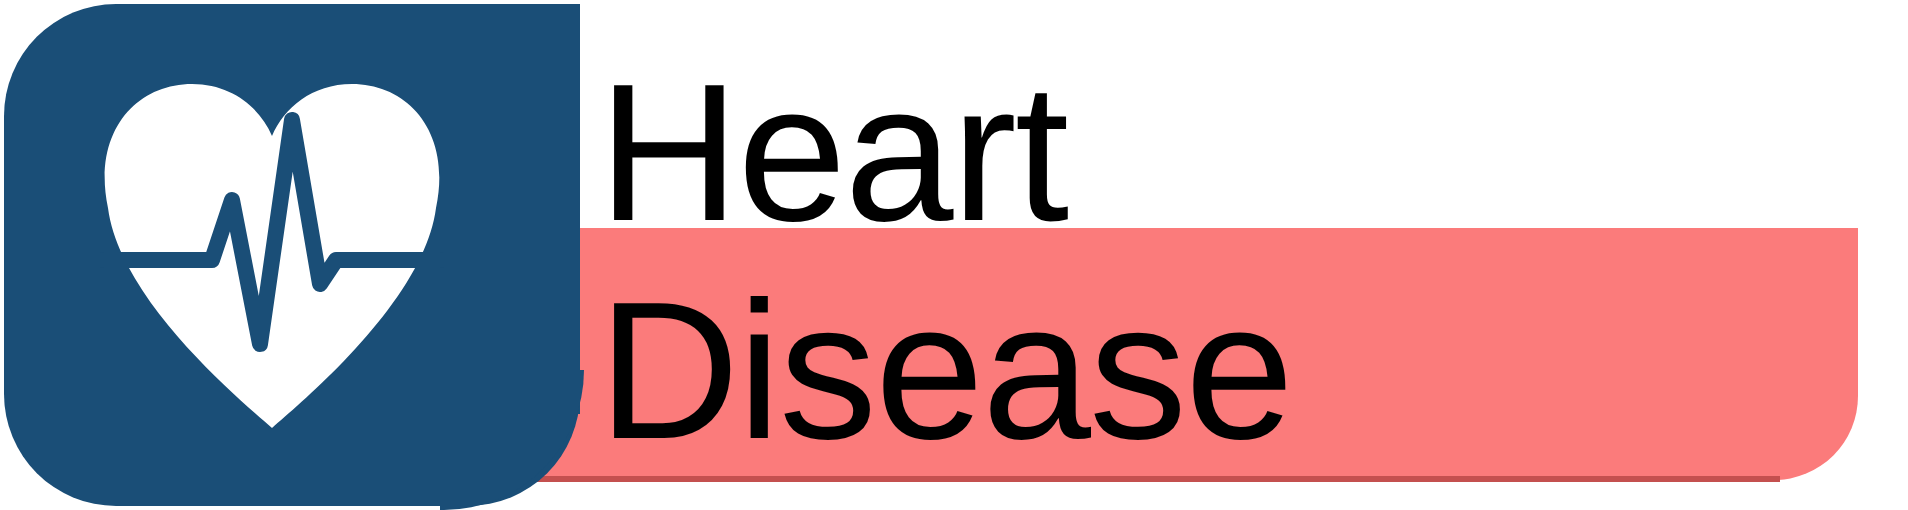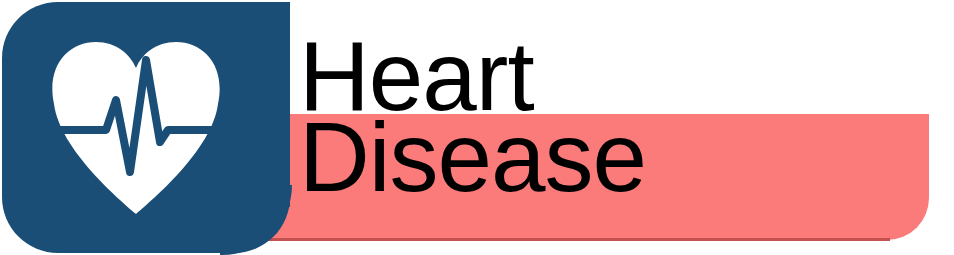--- a/index.html
+++ b/index.html
@@ -109,21 +109,21 @@
     z-index: 7;
     color: #000000;
     font-family: "Liberation Sans", sans-serif;
     font-weight: 400;
     font-size: 98px;
     line-height: 98px;
     letter-spacing: -1px;
     white-space: nowrap;
   }
   .title-line-1 { top: 27px; }
-  .title-line-2 { top: 108px; }
+  .title-line-2 { top: 136px; }
 </style>
 </head>
 <body>
 
 <div class="badge-root">
 
   <div class="band-white"></div>
   <div class="band-red"></div>
   <div class="band-red-shadow"></div>
 

